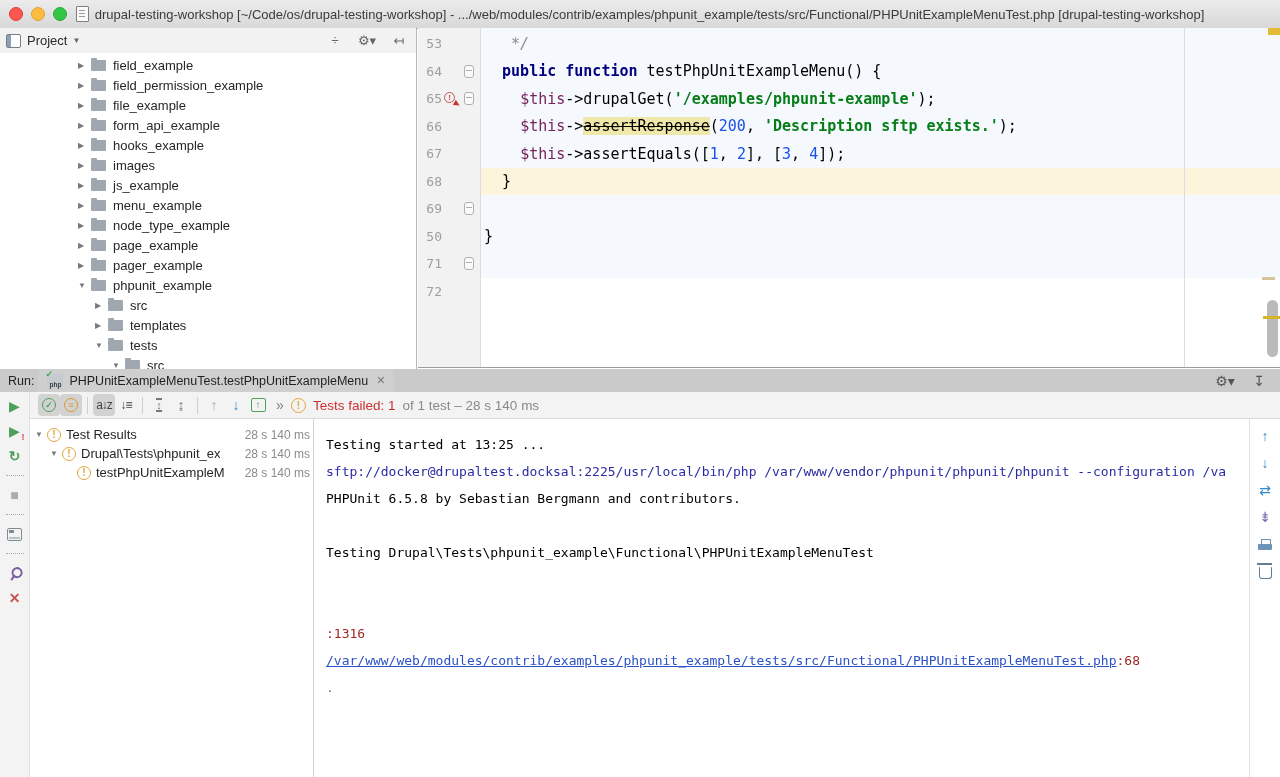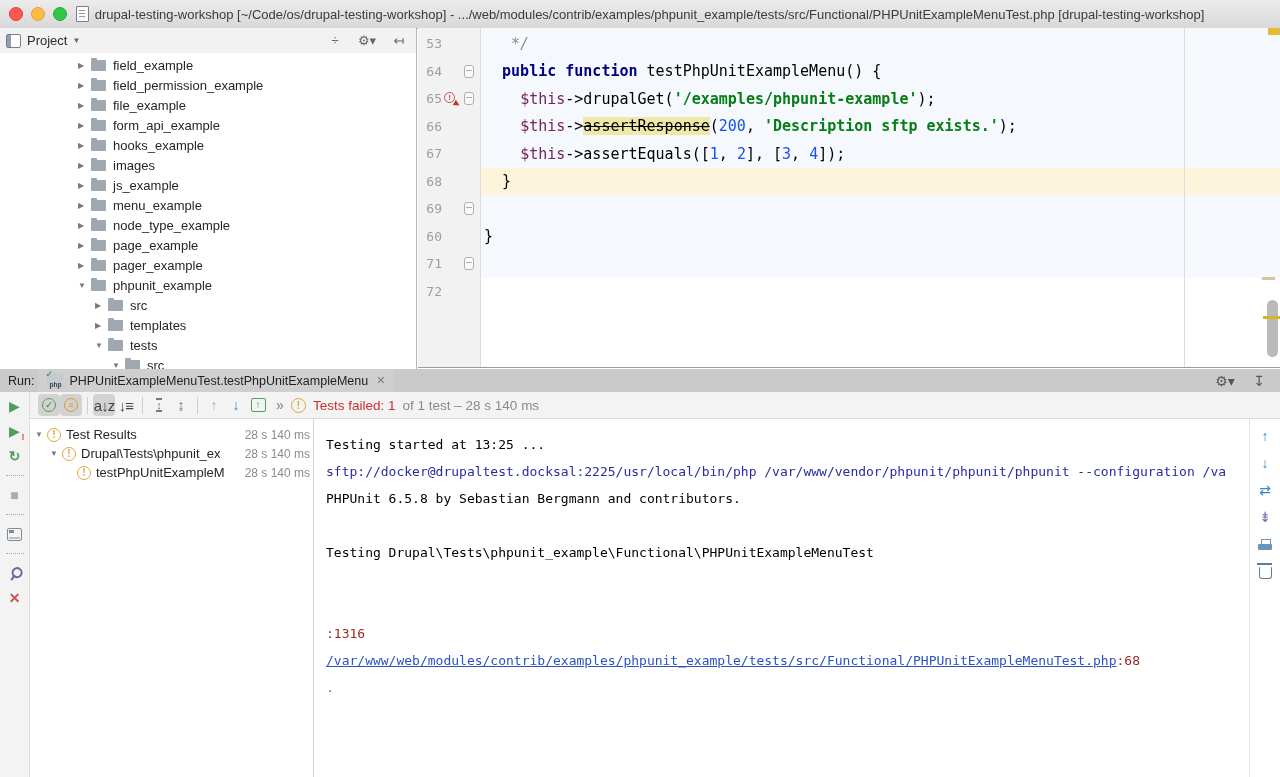--- a/index.html
+++ b/index.html
@@ -83,21 +83,21 @@
   .left-strip .ibtn{margin-bottom:3px}
   .hsep{width:18px;border-top:1px dotted #ABABAB;margin:5px 0 8px}
   .rtoolbar{position:absolute;left:30px;top:23px;right:0;height:27px;background:#F3F3F3;border-bottom:1px solid #DADADA;
      display:flex;align-items:center;padding-left:8px;box-sizing:border-box}
   .vsep{width:1px;height:17px;background:#CFCFCF;margin:0 5px}
   .ibtn{width:22px;height:22px;display:flex;align-items:center;justify-content:center;border-radius:4px;
      font-size:14px;flex:none;position:relative}
   .ibtn.pressed{background:#D2D2D2}
   .circle-ic{width:14px;height:14px;border-radius:50%;display:flex;align-items:center;justify-content:center;
      font-size:9px;font-weight:bold;box-sizing:border-box}
-  .glyph-small{font-size:15px;letter-spacing:-1px}
+  .glyph-small{font-size:12px;letter-spacing:-1px}
   .bar-tb{border-top:2px solid currentColor;border-bottom:2px solid currentColor;line-height:10px;font-size:11px}
   .boxed{border:1.5px solid currentColor;border-radius:2px;font-size:10px;width:13px;height:12px;line-height:11px;text-align:center}
   .badge{position:absolute;right:1px;bottom:0;font-size:9px;font-weight:bold;color:#D25252}
   .chev{font-size:14px;color:#808080;margin:0 8px}
   .status{display:flex;align-items:center;gap:7px;font-size:13.5px}
   .status-fail{color:#C9302F}
   .status-rest{color:#8A8A8A}
   .warn-circle{width:15px;height:15px;border:1.6px solid #E0A63C;border-radius:50%;color:#E0A63C;
      font-size:10px;font-weight:bold;display:flex;align-items:center;justify-content:center;box-sizing:border-box}
 
@@ -288,21 +288,21 @@
         <span class="gfold-slot"></span>
       </div>
       <div class="grow">
         <span class="lnum">69</span>
         <span class="gicon-slot"></span>
         <span class="gfold-slot">
           <span class="fold"></span>
         </span>
       </div>
       <div class="grow">
-        <span class="lnum">60</span>
+        <span class="lnum">50</span>
         <span class="gicon-slot"></span>
         <span class="gfold-slot"></span>
       </div>
       <div class="grow">
         <span class="lnum">71</span>
         <span class="gicon-slot"></span>
         <span class="gfold-slot">
           <span class="fold"></span>
         </span>
       </div>

